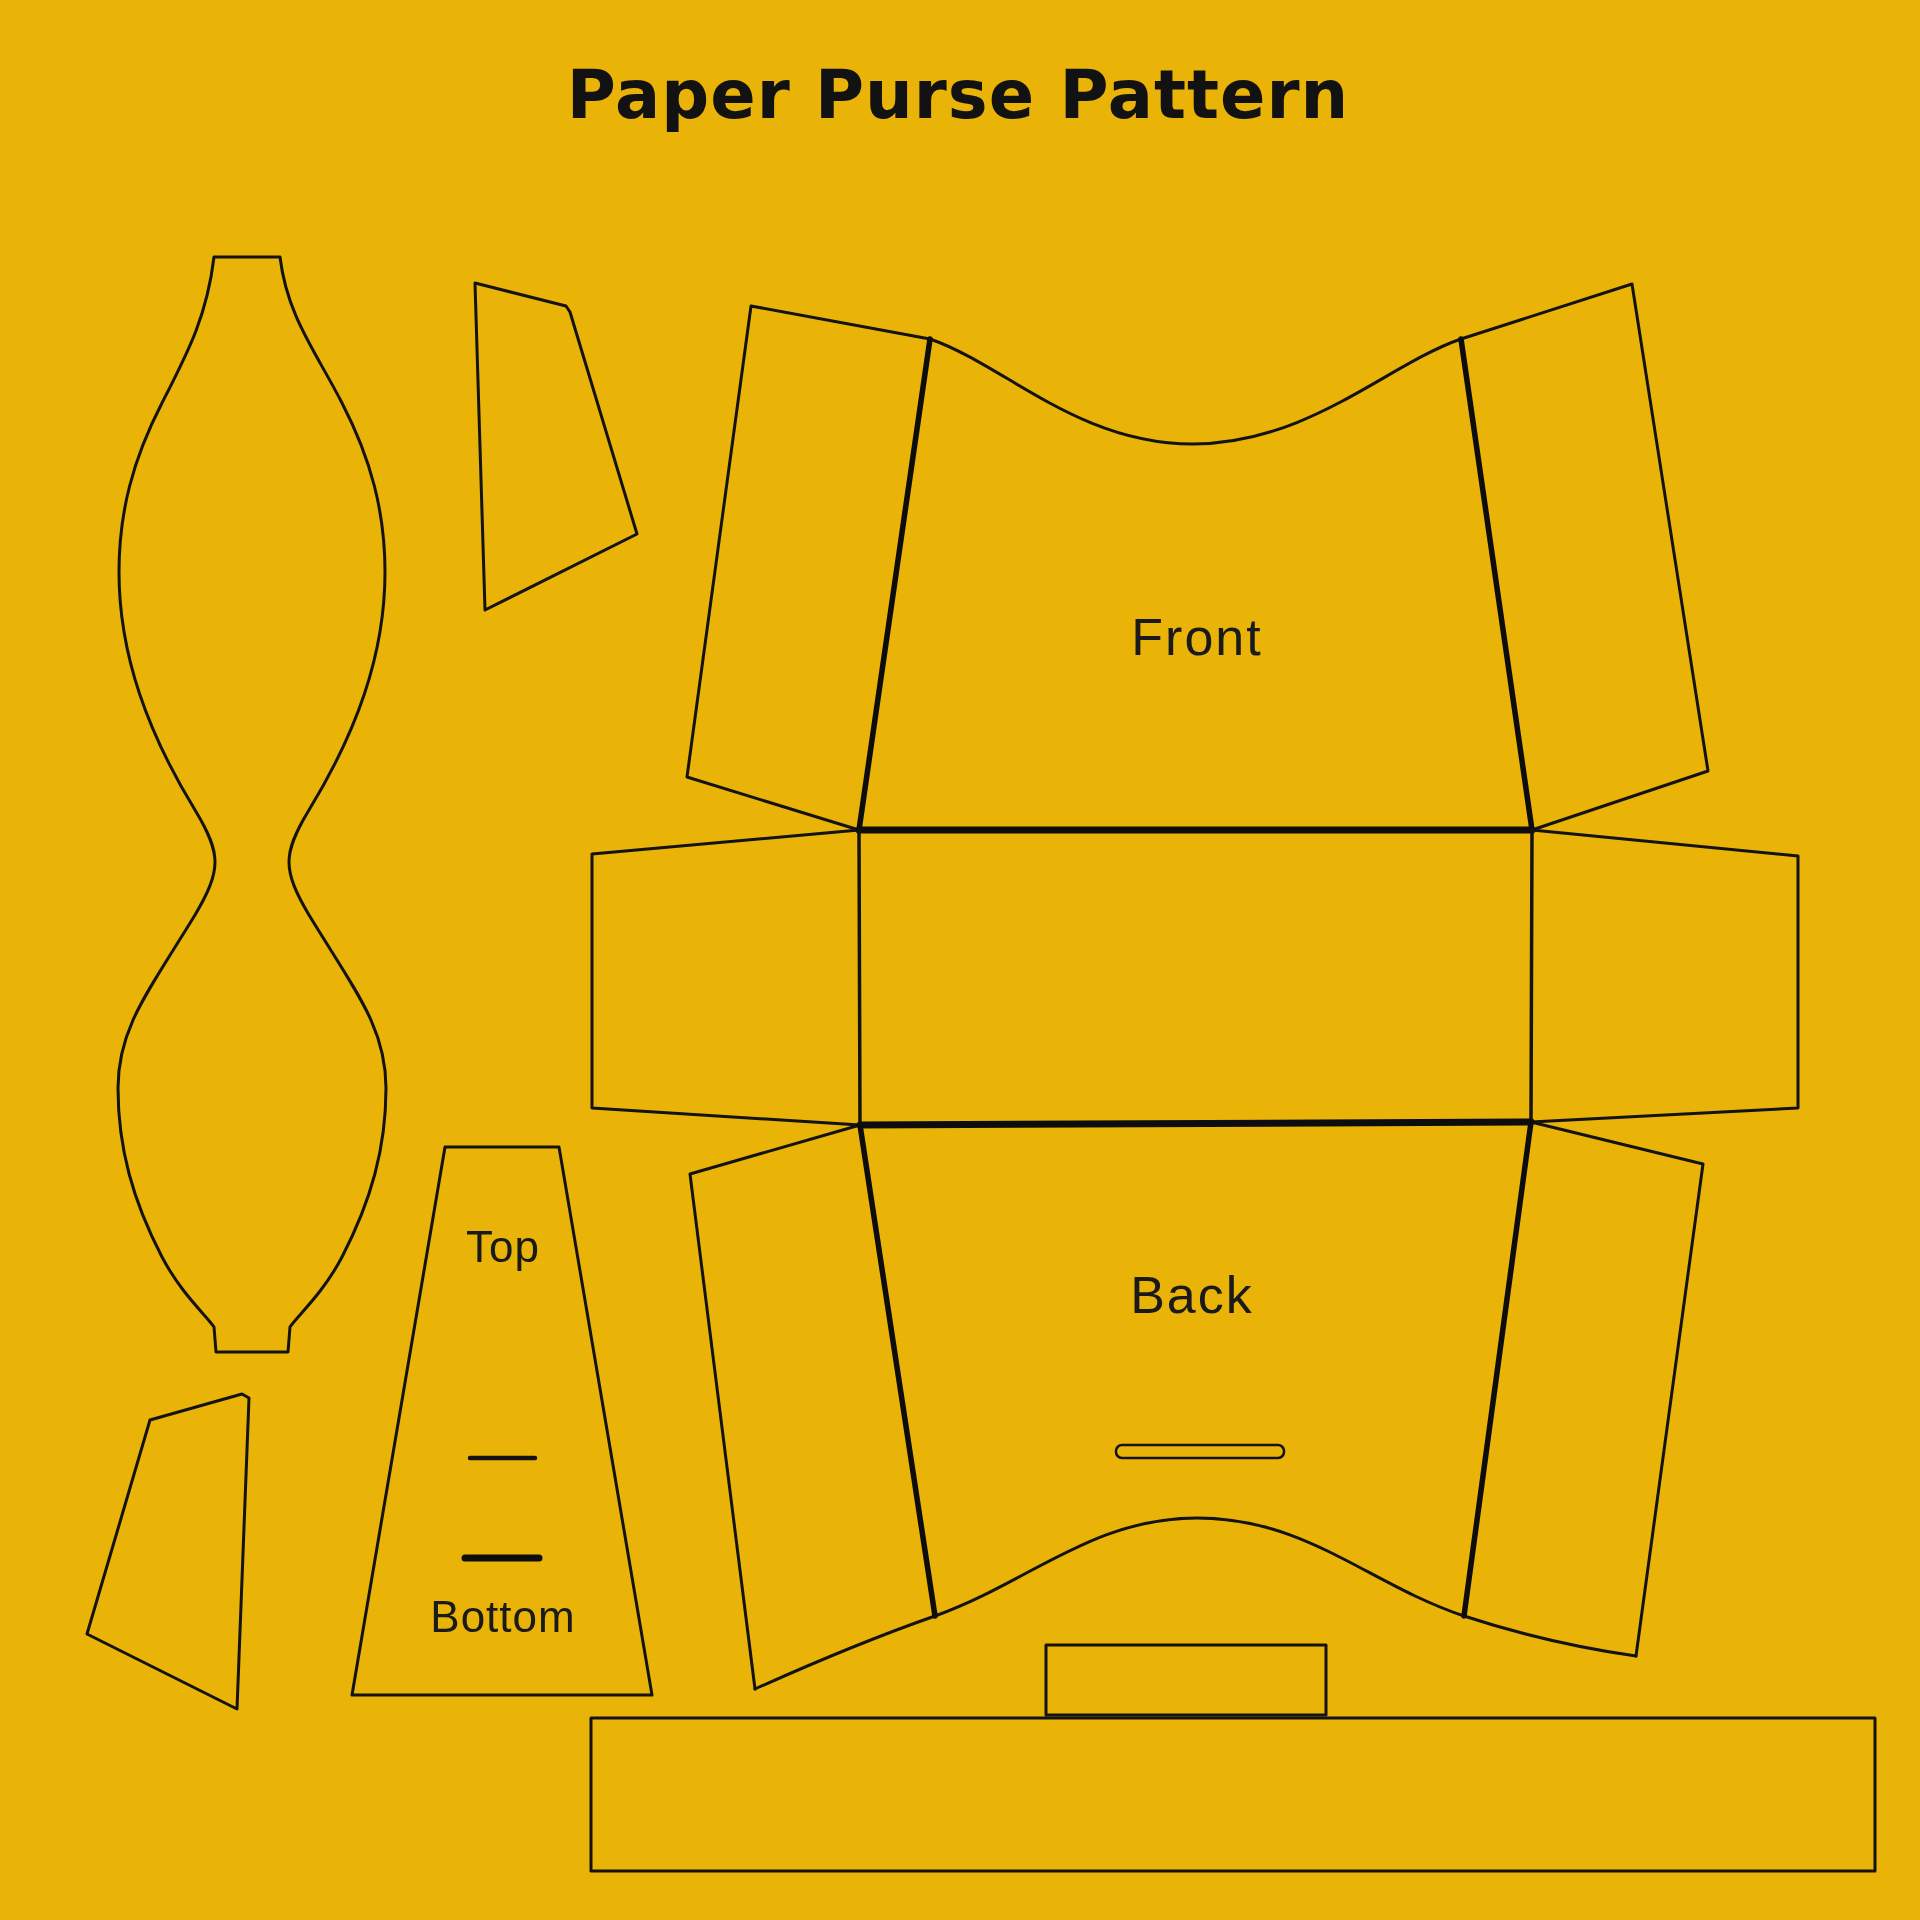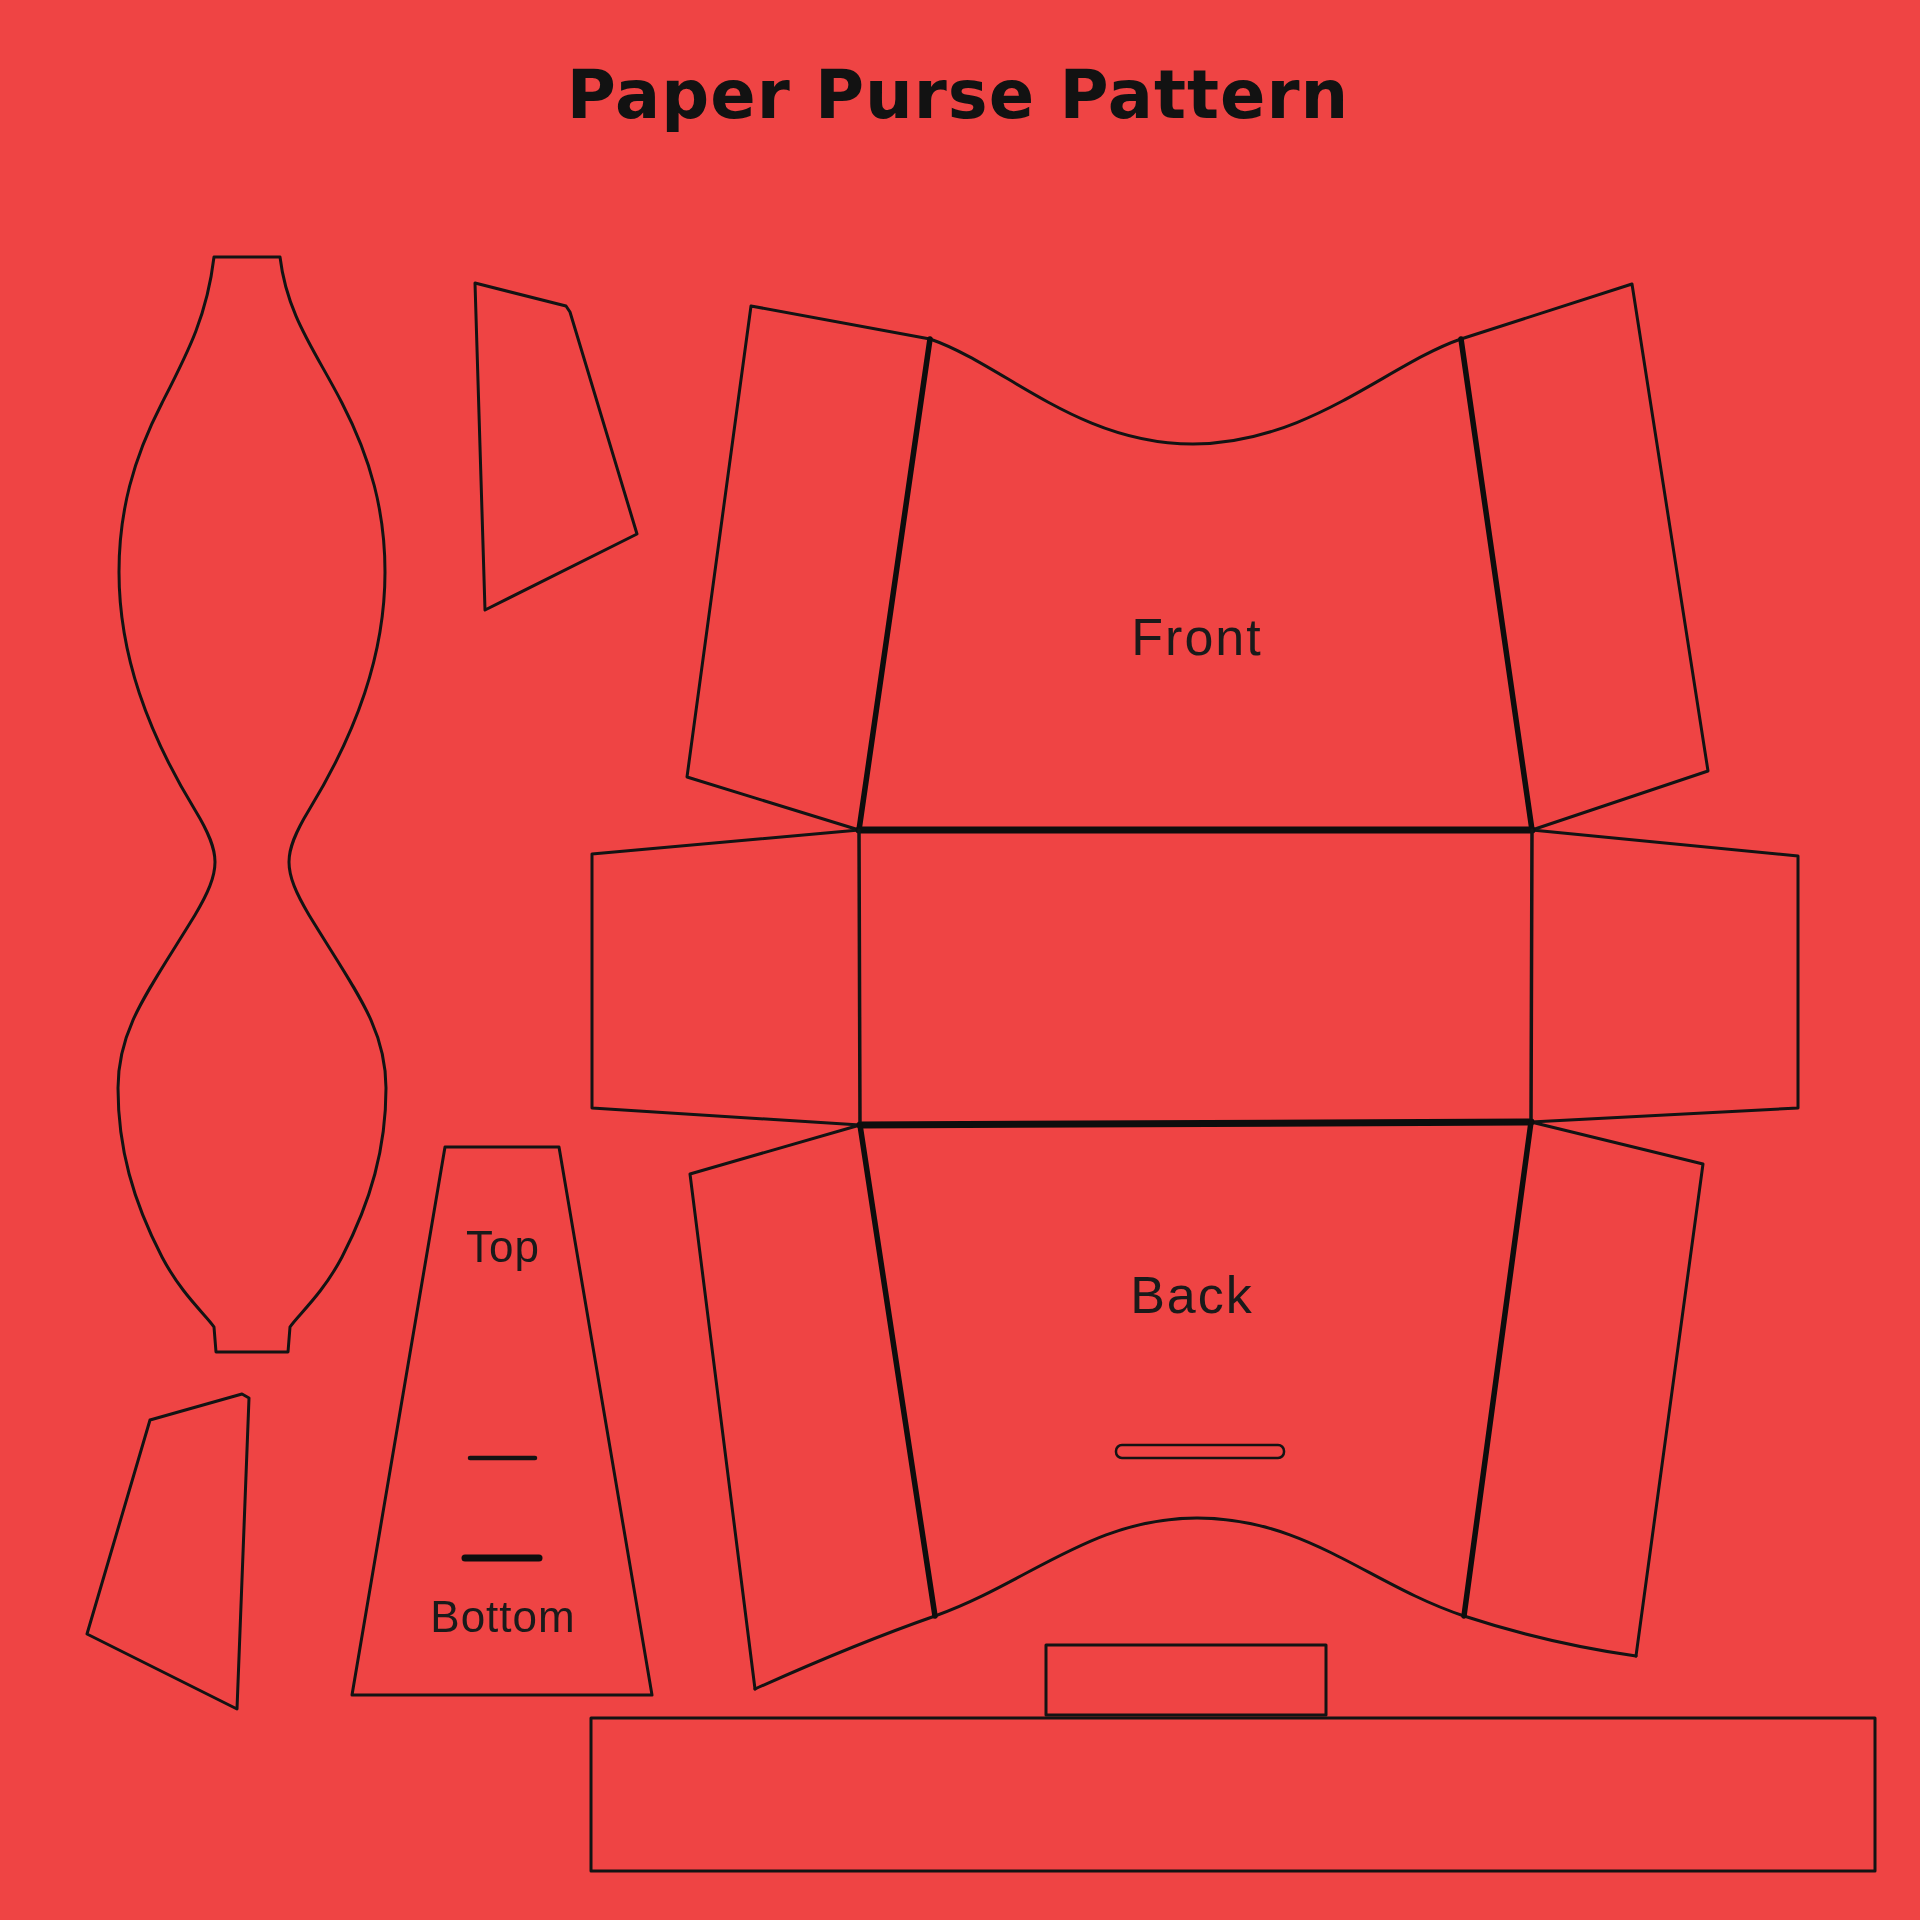--- a/index.html
+++ b/index.html
@@ -7,21 +7,21 @@
     padding: 0;
     background: #ffffff;
     width: 1920px;
     height: 1920px;
     overflow: hidden;
   }
   .sheet {
     position: relative;
     width: 1920px;
     height: 1920px;
-    background: #ef4444;
+    background: #eab308;
   }
   svg.pattern {
     display: block;
     width: 1920px;
     height: 1920px;
   }
   .title-text {
     font-family: "DejaVu Sans", "Liberation Sans", sans-serif;
     font-weight: 700;
     font-size: 67px;

